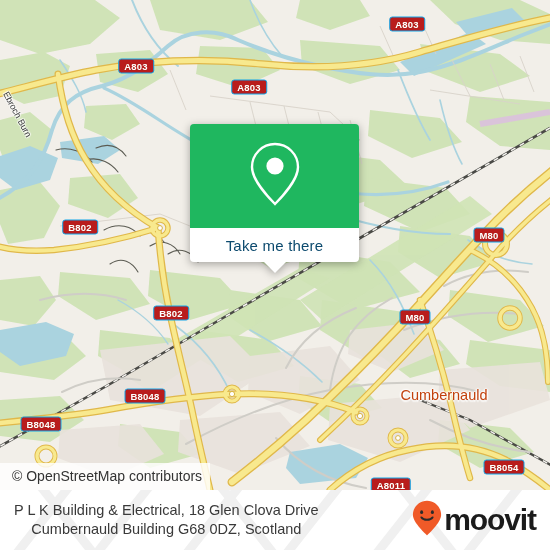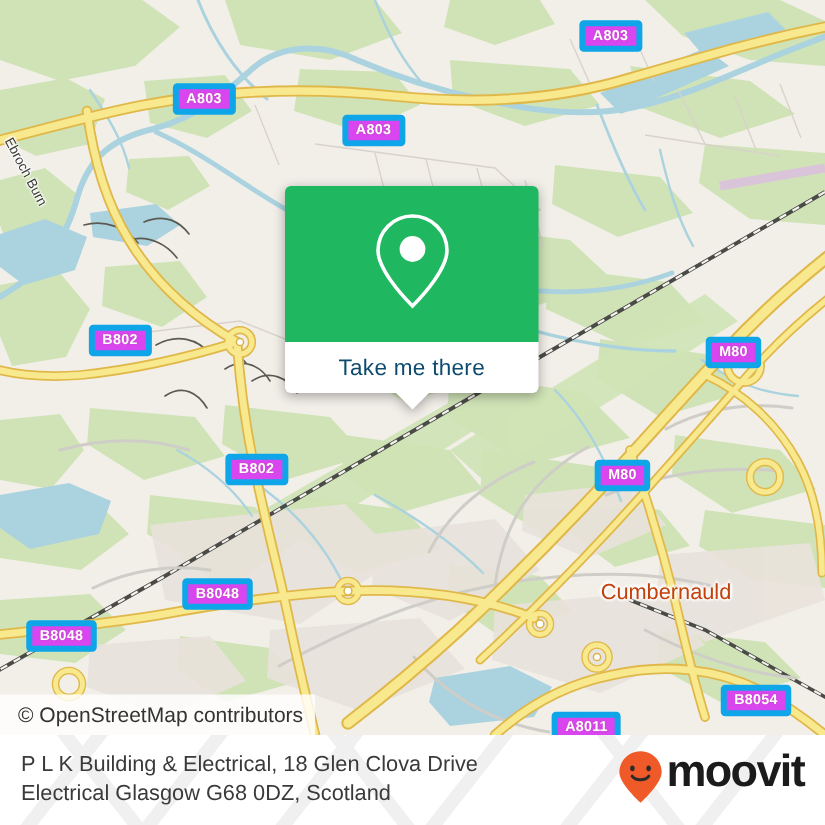--- a/index.html
+++ b/index.html
@@ -8,21 +8,21 @@
 
   #app{position:relative;width:550px;height:550px;overflow:hidden;background:#fff;}
 
   
   .map-area{position:absolute;left:0;top:0;width:550px;height:490px;overflow:hidden;
             background:#f2efe9;}
   .map-svg{position:absolute;left:0;top:0;width:550px;height:490px;display:block;}
 
   
   .shield{position:absolute;transform:translate(-50%,-50%);
-          background:#d946ef;border:4px solid #0ea5e9;border-radius:3px;
+          background:#b91c1c;border:1px solid #0ea5e9;border-radius:3px;
           color:#fff;font-size:9.5px;font-weight:bold;letter-spacing:.2px;
           padding:1.5px 5px 2px 5px;line-height:1;white-space:nowrap;
           text-shadow:0 0 1px rgba(120,90,20,.35);}
 
   
   .place-label{position:absolute;transform:translate(-50%,-50%);
                color:#c2410c;font-size:14.5px;white-space:nowrap;
                text-shadow:1.5px 0 1.5px #fff,-1.5px 0 1.5px #fff,0 1.5px 1.5px #fff,0 -1.5px 1.5px #fff;}
 
   
@@ -48,22 +48,22 @@
                 border-left:11px solid transparent;border-right:11px solid transparent;
                 border-top:11px solid #fff;}
 
   
   .footer{position:absolute;left:0;bottom:0;width:550px;height:60px;background:#fff;
           overflow:hidden;}
   .footer-watermark{position:absolute;left:0;top:-40px;width:550px;height:140px;opacity:1;}
   .footer-inner{position:absolute;left:0;top:0;width:550px;height:60px;
                 display:flex;align-items:center;justify-content:space-between;
                 padding:0 14px 0 14px;box-sizing:border-box;}
-  .footer-text{color:#3a3a3a;font-size:14.5px;line-height:19px;white-space:nowrap;}
-  .brand{display:flex;gap:2px;}
+  .footer-text{color:#3a3a3a;font-size:14.5px;line-height:19px;white-space:nowrap;text-align:center;}
+  .brand{display:flex;align-items:center;gap:2px;}
   .brand-word{color:#1b1b1b;font-size:30px;font-weight:bold;letter-spacing:-1.1px;line-height:1;}
 </style>
 </head>
 <body>
 
 <div id="app">
 
   <div class="map-area">
     <svg class="map-svg" viewBox="0 0 550 490" preserveAspectRatio="none">
       <defs>
@@ -320,21 +320,21 @@
         <path d="M340,150 L450,10"></path>
           <path d="M430,150 L540,10"></path>
         <path d="M20,10 L130,150"></path>
           <path d="M200,10 L310,150"></path>
         <path d="M380,10 L490,150"></path>
       </g>
     </svg>
     <div class="footer-inner">
       <div class="footer-text">
         <div>P L K Building &amp; Electrical, 18 Glen Clova Drive</div>
-        <div>Electrical Glasgow G68 0DZ, Scotland</div>
+        <div>Cumbernauld Building G68 0DZ, Scotland</div>
       </div>
       <div class="brand">
         <span>
           <svg width="30" height="36" viewBox="0 0 30 36" xmlns="http://www.w3.org/2000/svg">
             <path d="M15 0.8 C7.2 0.8 0.9 7.1 0.9 14.9 C0.9 22.7 15 35.2 15 35.2
                      C15 35.2 29.1 22.7 29.1 14.9 C29.1 7.1 22.8 0.8 15 0.8 Z" fill="#f05a28"></path>
             <ellipse cx="9.6" cy="12.2" rx="1.5" ry="1.9" fill="#2b2b2b"></ellipse>
             <ellipse cx="20.4" cy="12.2" rx="1.5" ry="1.9" fill="#2b2b2b"></ellipse>
             <path d="M9.4 17.4 C11.6 20.6 18.4 20.6 20.6 17.4" stroke="#2b2b2b" stroke-width="1.9" fill="none" stroke-linecap="round"></path>
           </svg>

